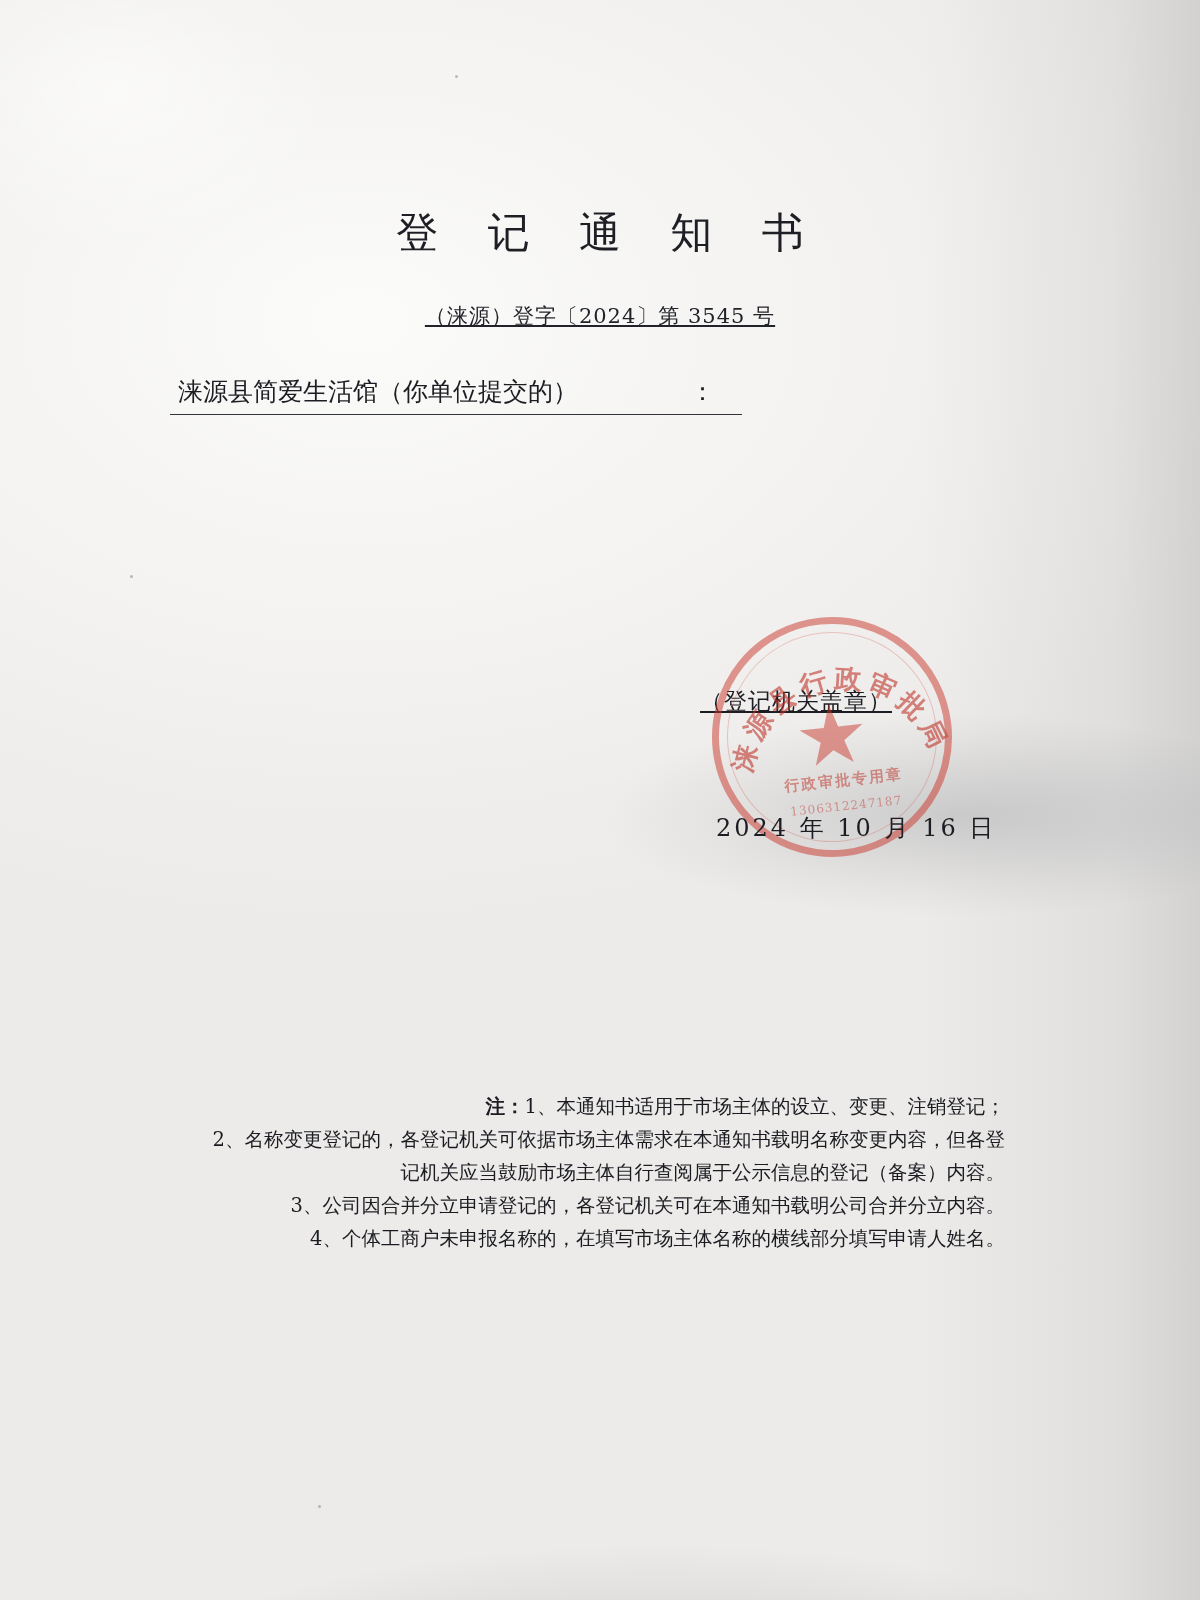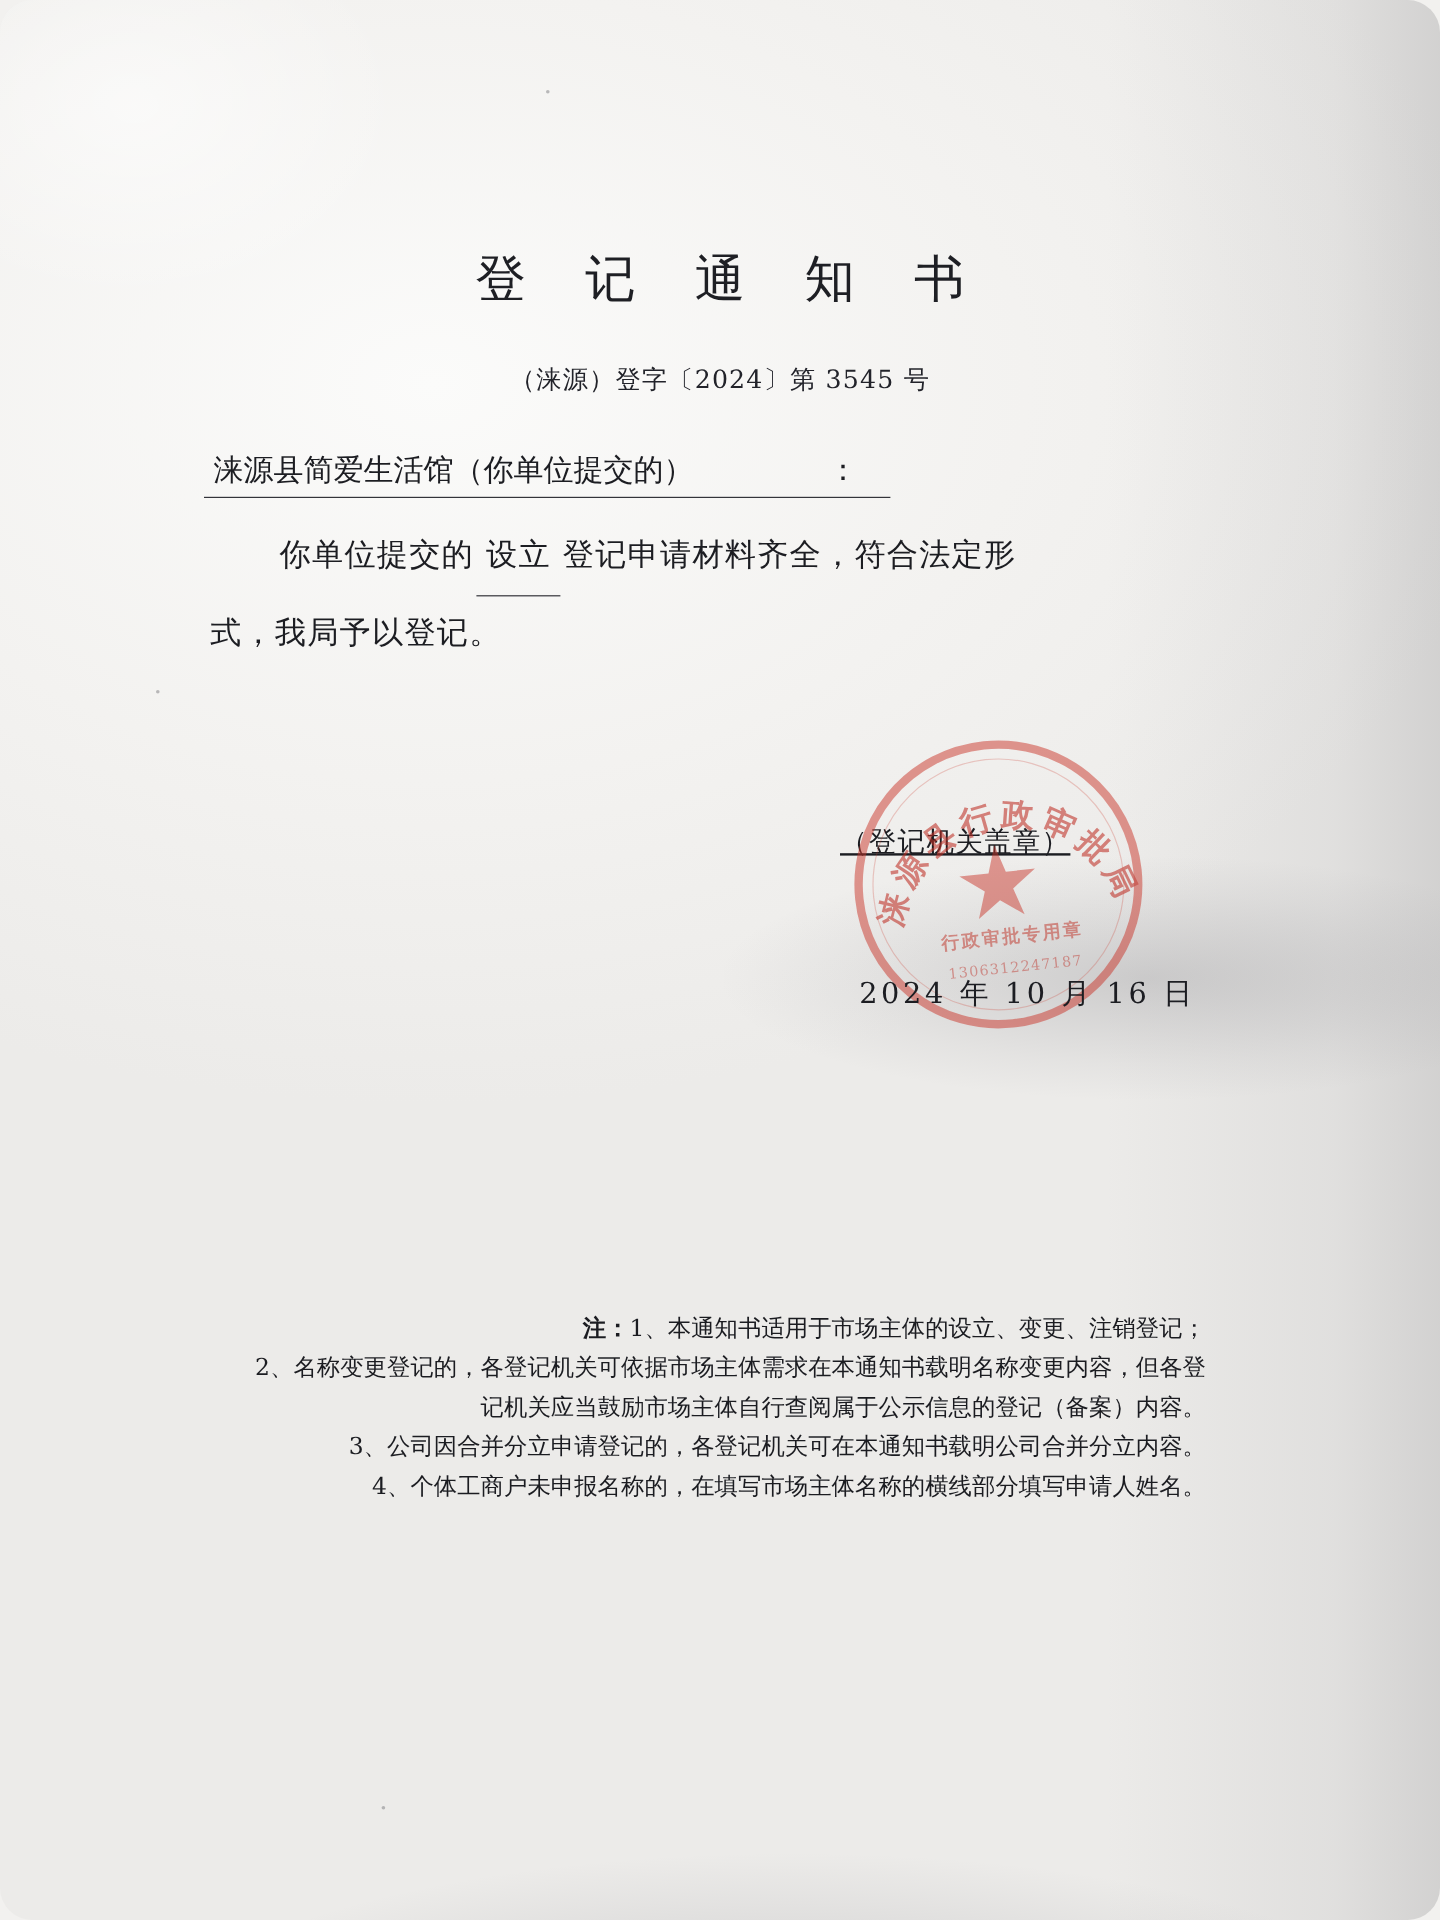--- a/index.html
+++ b/index.html
@@ -16,21 +16,20 @@
 
   
   .page {
     position: relative;
     width: 1200px;
     height: 1600px;
     background:
       radial-gradient(ellipse 900px 600px at 30% 20%, #fbfbfa 0%, #f3f2f0 55%, #ecebe9 100%),
       linear-gradient(180deg, #f7f6f4 0%, #f1f0ee 60%, #eceae8 100%);
     overflow: hidden;
-    border-radius: 27px;
   }
   
   .shade-right {
     position: absolute;
     right: -40px; top: -60px;
     width: 320px; height: 1750px;
     background: linear-gradient(90deg, rgba(120,120,125,0.00) 0%, rgba(120,120,125,0.10) 60%, rgba(90,90,95,0.22) 100%);
     pointer-events: none;
   }
   .shade-bottom {
@@ -75,20 +74,21 @@
     font-weight: 500;
   }
   .doc-number {
     position: absolute;
     top: 302px;
     left: 0; right: 0;
     text-align: center;
     font-size: 21px;
     letter-spacing: 1px;
     color: #22232a;
+    text-decoration: underline;
   }
 
   .addressee-line {
     position: absolute;
     top: 375px;
     left: 170px;
     width: 560px;
     font-size: 25px;
     color: #1c1d22;
     border-bottom: 1.4px solid #33343a;
@@ -235,24 +235,20 @@
   <div class="speck" style="left:318px; top:1505px;"></div>
   <div class="speck" style="left:130px; top:575px;"></div>
 
   <div class="doc-title">登 记 通 知 书</div>
 
   <div class="doc-number">（涞源）登字〔2024〕第 3545 号</div>
 
   <div class="addressee-line">涞源县简爱生活馆（你单位提交的）</div>
   <div class="addressee-colon">：</div>
 
-  <div class="body-para">
-    <span class="indent"></span><span>你单位提交的</span><span class="fill-blank">设立</span><span>登记申请材料齐全，符合法定形</span><br>
-    <span>式，我局予以登记。</span>
-  </div>
 
   <div class="seal-label">（登记机关盖章）</div>
 
   <div class="seal">
     <svg class="seal-arc" viewBox="0 0 240 240">
       <defs>
         <path id="arcTop" d="M 30,138 A 92,92 0 0 1 210,138" fill="none"></path>
       </defs>
       <text>
         <textPath href="#arcTop" startOffset="50%" text-anchor="middle">涞源县行政审批局</textPath>

